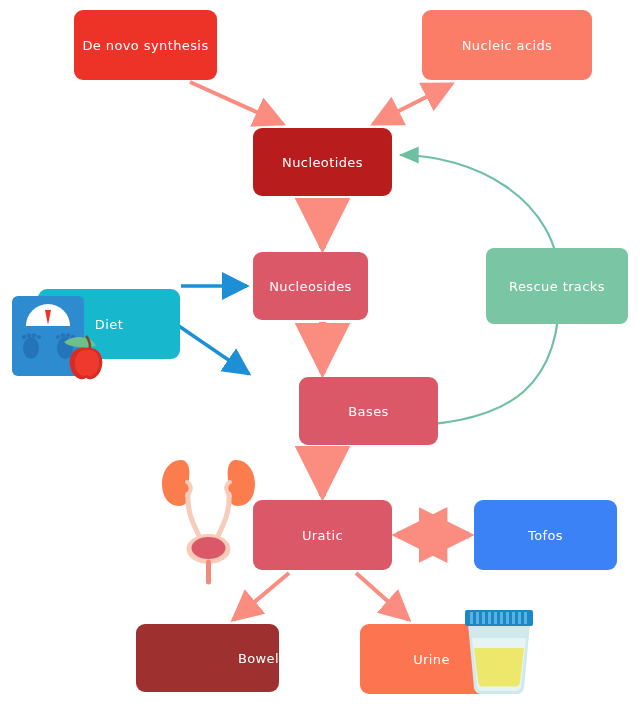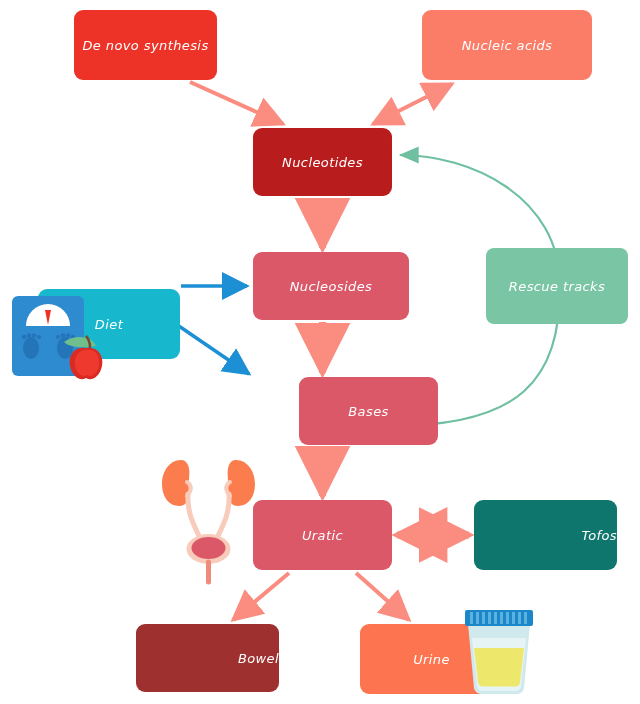--- a/index.html
+++ b/index.html
@@ -1,28 +1,28 @@
 <!DOCTYPE html>
 <html><head>
 <meta charset="utf-8">
 <style>
   html,body{margin:0;padding:0;background:#ffffff;}
   body{width:640px;height:704px;position:relative;overflow:hidden;
        font-family:"DejaVu Sans", sans-serif;}
-  #canvas{position:absolute;left:0;top:0;width:640px;height:704px;font-style:italic;}
+  #canvas{position:absolute;left:0;top:0;width:640px;height:704px;}
   svg#wires{position:absolute;left:0;top:0;width:640px;height:704px;}
   .node{position:absolute;border-radius:9px;display:flex;align-items:center;
         justify-content:center;color:#ffffff;font-size:13px;letter-spacing:.4px;
         text-align:center;box-sizing:border-box;z-index:3;}
   .icon{position:absolute;z-index:4;}
   
   #n-denovo   {left:74px;  top:10px;  width:143px; height:70px;  background:#ED3327;}
   #n-nucacid  {left:422px; top:10px;  width:170px; height:70px;  background:#FB7D68;}
   #n-nucleotid{left:253px; top:128px; width:139px; height:68px;  background:#DB5868;}
-  #n-nucleosid{left:253px; top:252px; width:156px; height:68px;  background:#DB5868;text-align:right;}
+  #n-nucleosid{left:253px; top:252px; width:115px; height:68px;  background:#DB5868;text-align:right;}
   #n-bases    {left:253px; top:377px; width:139px; height:68px;  background:#DB5868;margin-left:46px;}
   #n-uratic   {left:253px; top:500px; width:139px; height:70px;  background:#DB5868;}
   #n-diet     {left:38px;  top:250px; width:142px; height:70px;  background:#17B8CE;margin-top:39px;}
   #n-rescue   {left:486px; top:248px; width:142px; height:76px;  background:#7AC6A4;}
   #n-tofos    {left:474px; top:500px; width:143px; height:70px;  background:#FC9B7D;}
   #n-bowel    {left:136px; top:624px; width:143px; height:68px;  background:#9E3030;justify-content:flex-end;}
   #n-urine    {left:360px; top:624px; width:143px; height:70px;  background:#FD7550;}
   
   #ic-scale-apple{left:12px;  top:296px; width:110px; height:90px;}
   #ic-kidneys    {left:157px; top:452px; width:105px; height:135px;}
@@ -97,21 +97,21 @@
   </div>
 
   <div class="node" id="n-diet" style="background: rgb(23, 184, 206);">
     <span>Diet</span>
   </div>
 
   <div class="node" id="n-rescue" style="background: rgb(122, 198, 164); border-radius: 8px;">
     <span>Rescue tracks</span>
   </div>
 
-  <div class="node" id="n-tofos" style="background: #0f766e; justify-content: flex-end;">
+  <div class="node" id="n-tofos" style="background: #3b82f6;">
     <span>Tofos</span>
   </div>
 
   <div class="node" id="n-bowel" style="background: rgb(158, 48, 48);">
     <span>Bowel</span>
   </div>
 
   <div class="node" id="n-urine" style="background: rgb(253, 117, 80);">
     <span>Urine</span>
   </div>

